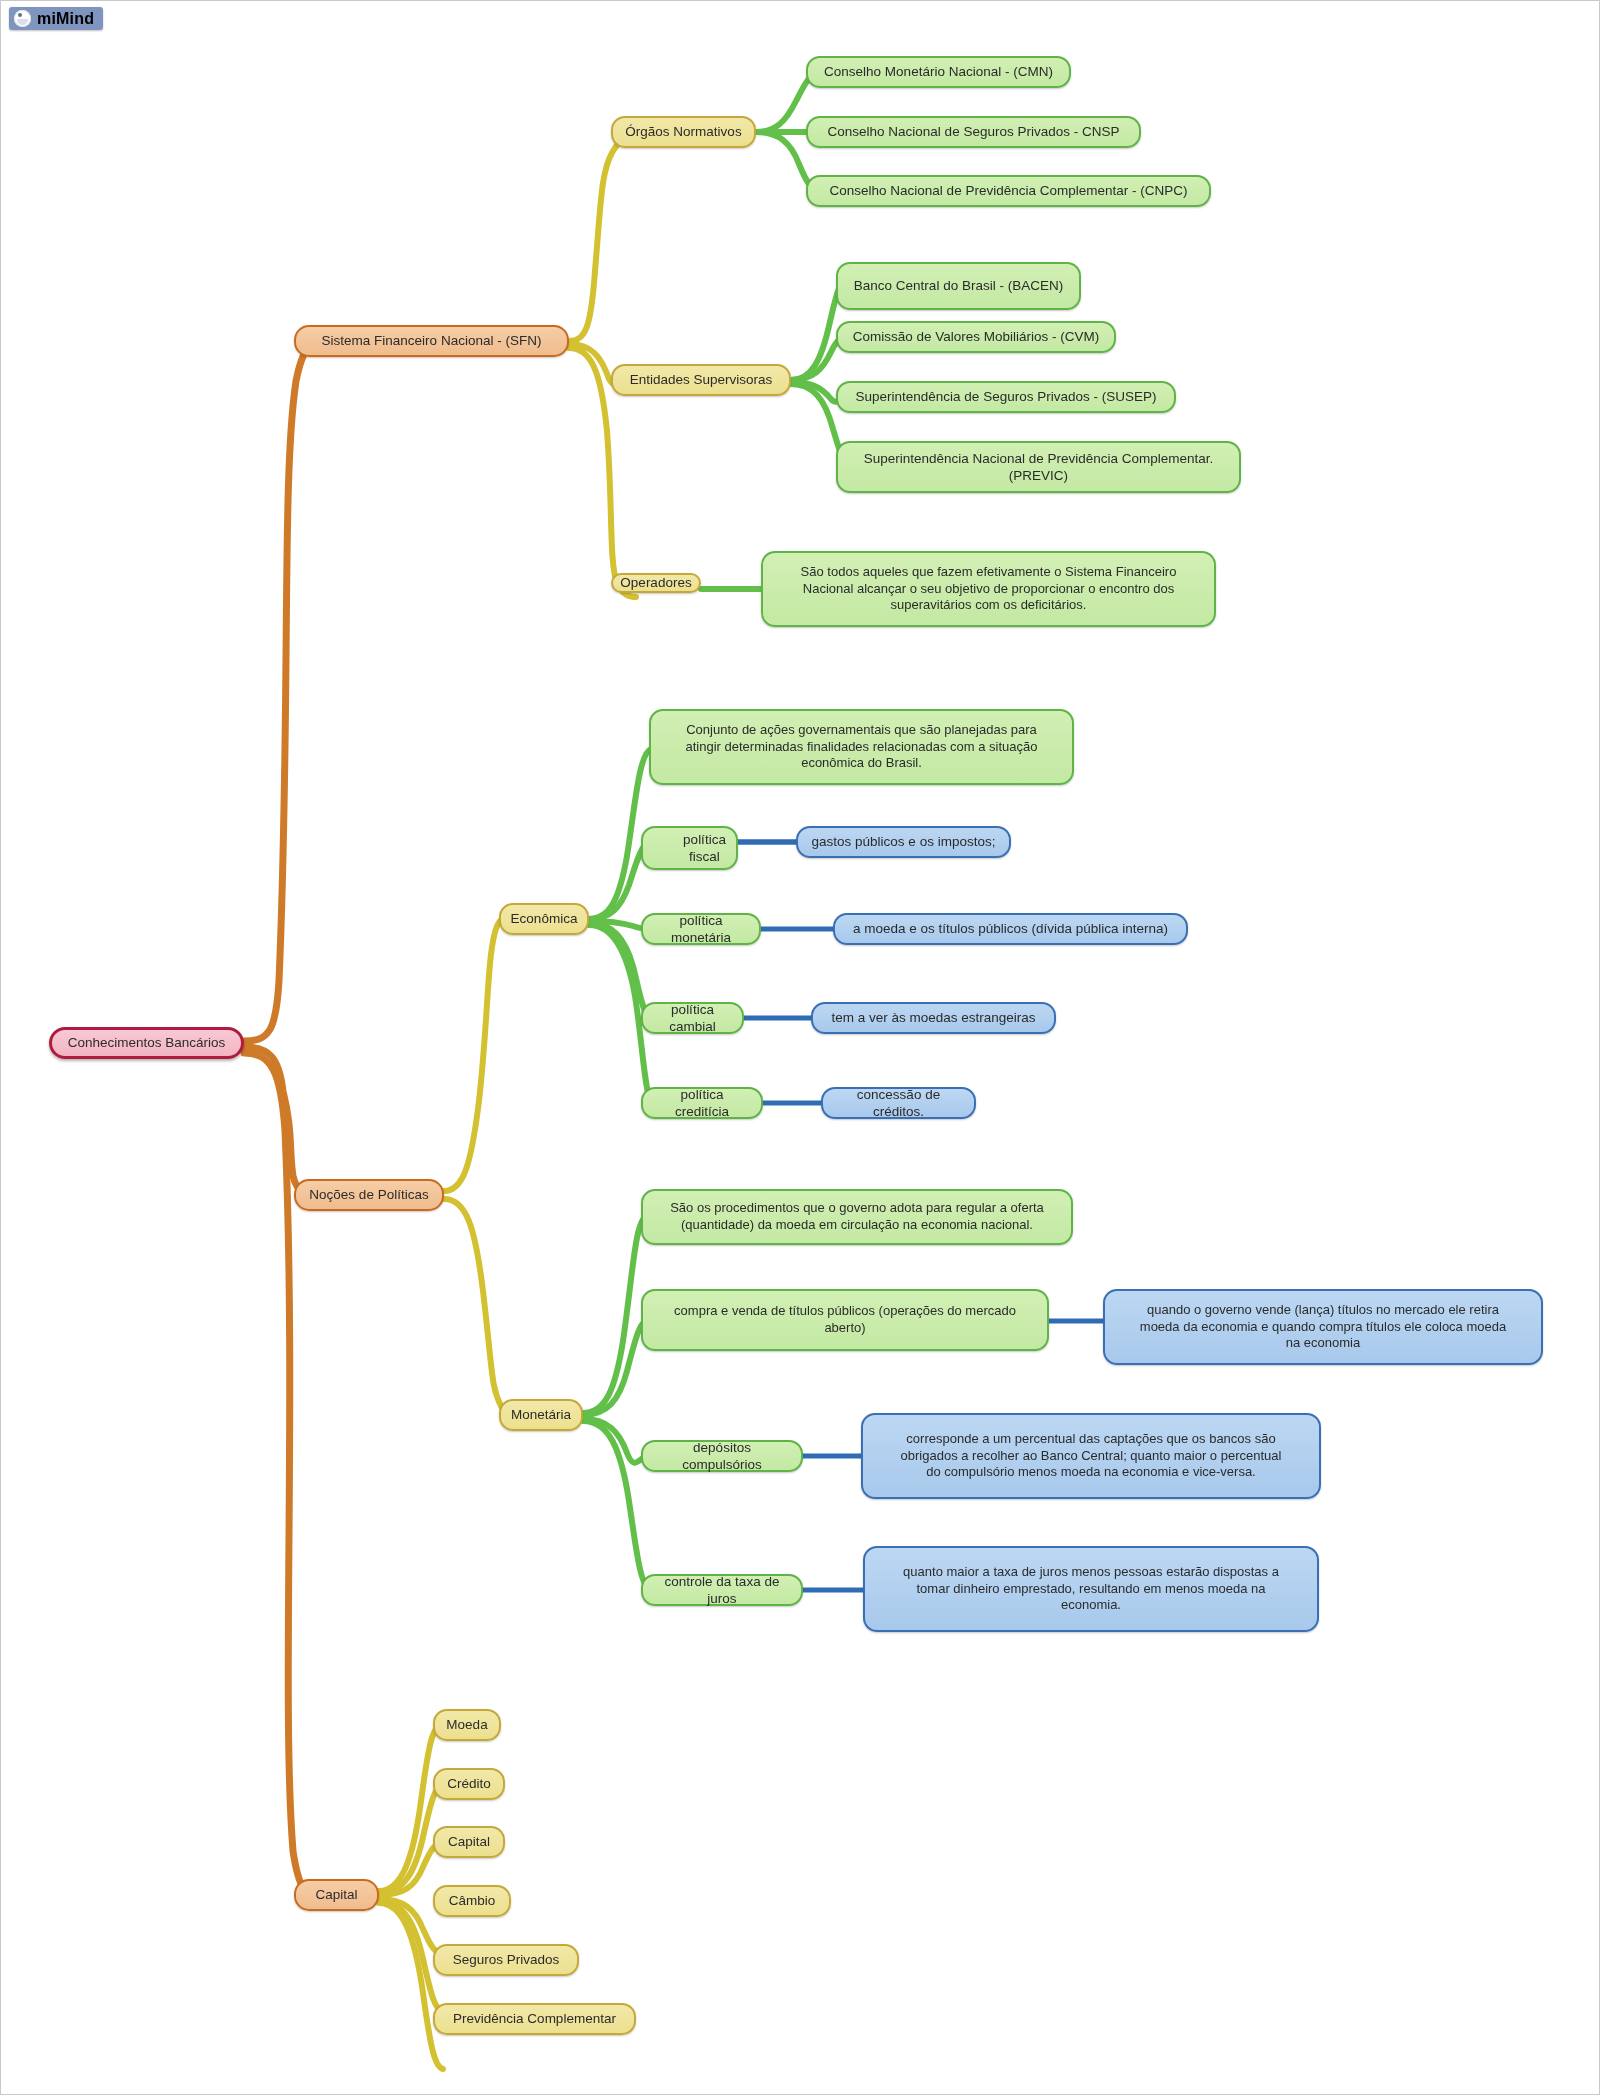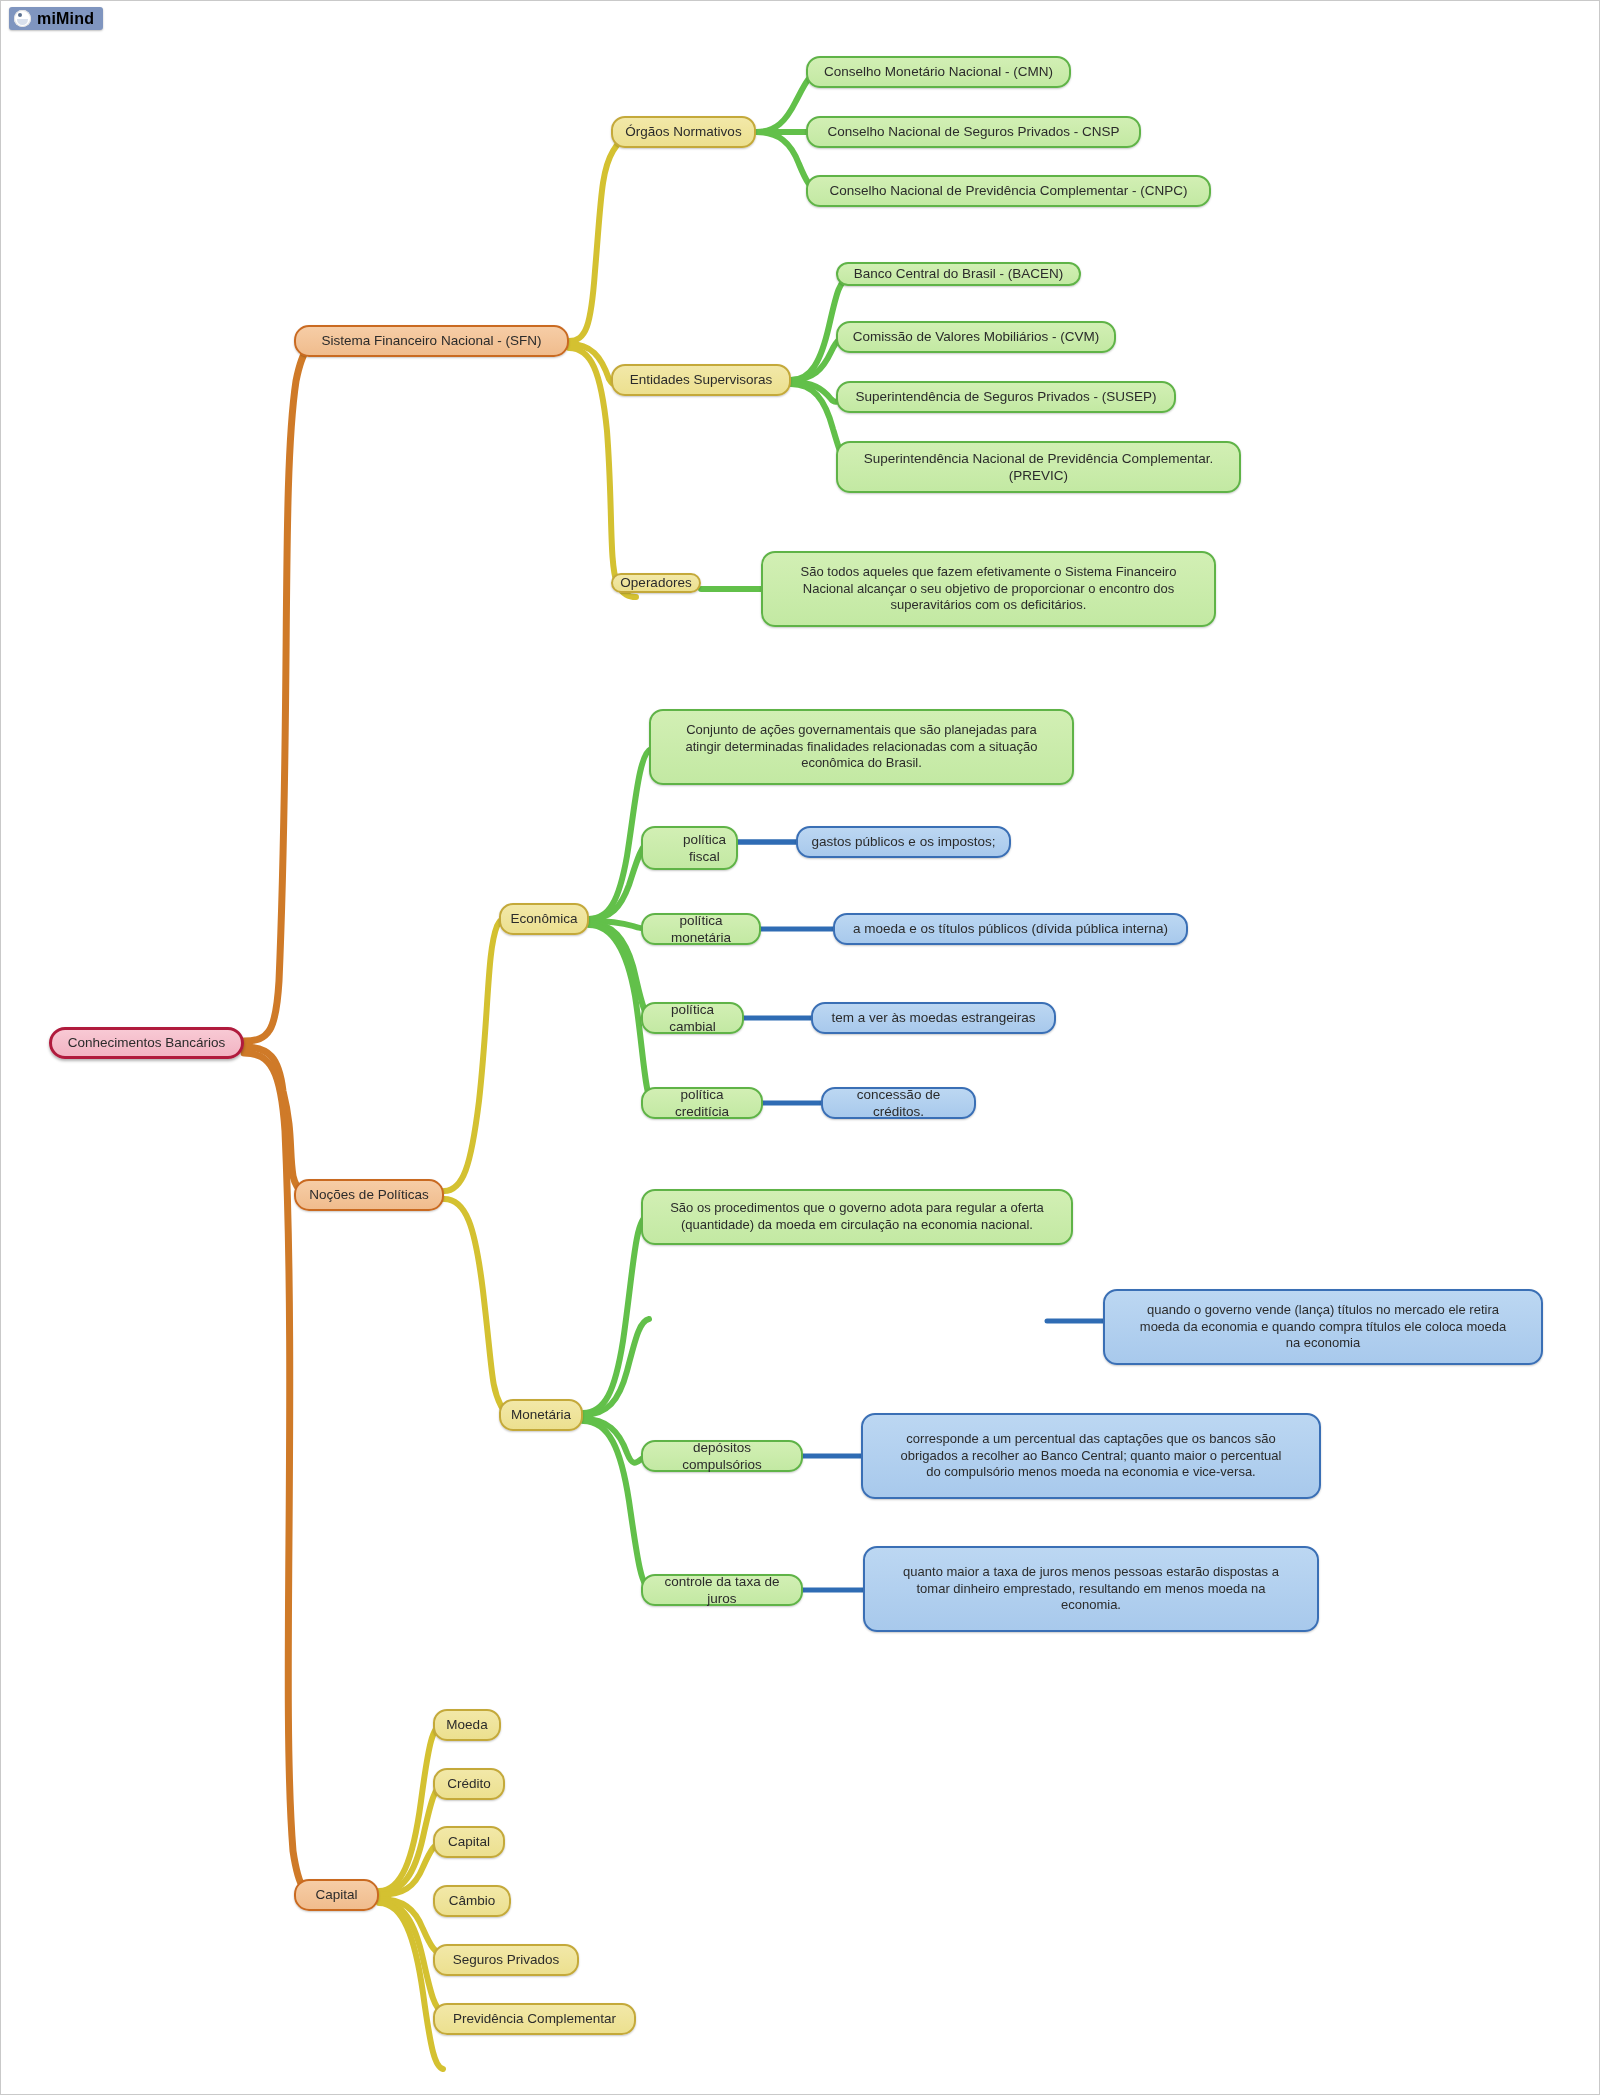--- a/index.html
+++ b/index.html
@@ -220,21 +220,21 @@
   <div class="node n-l2" style="left:610px; top:363px; width:180px; height:32px;">Entidades Supervisoras</div>
 
   <div class="node n-l2" style="left:610px; top:572px; width:90px; height:20px;">Operadores</div>
 
   <div class="node n-l3" style="left:805px; top:55px; width:265px; height:32px;">Conselho Monetário Nacional - (CMN)</div>
 
   <div class="node n-l3" style="left:805px; top:115px; width:335px; height:32px;">Conselho Nacional de Seguros Privados - CNSP</div>
 
   <div class="node n-l3" style="left:805px; top:174px; width:405px; height:32px;">Conselho Nacional de Previdência Complementar - (CNPC)</div>
 
-  <div class="node n-l3" style="left:835px; top:261px; width:245px; height:24px;">Banco Central do Brasil - (BACEN)</div>
+  <div class="node n-l3" style="left:835px; top:261px; width:245px; height:48px;">Banco Central do Brasil - (BACEN)</div>
 
   <div class="node n-l3" style="left:835px; top:320px; width:280px; height:32px;">Comissão de Valores Mobiliários - (CVM)</div>
 
   <div class="node n-l3" style="left:835px; top:380px; width:340px; height:32px;">Superintendência de Seguros Privados - (SUSEP)</div>
 
   <div class="node n-l3" style="left:835px; top:440px; width:405px; height:52px;">Superintendência Nacional de Previdência Complementar.
 (PREVIC)</div>
 
   <div class="node n-l3" style="left:760px; top:550px; width:455px; height:76px; font-size:13px;">São todos aqueles que fazem efetivamente o Sistema Financeiro
 Nacional alcançar o seu objetivo de proporcionar o encontro dos
@@ -256,20 +256,22 @@
 
   <div class="node n-l3" style="left:640px; top:1001px; width:103px; height:32px;">política cambial</div>
   <div class="node n-l4" style="left:810px; top:1001px; width:245px; height:32px;">tem a ver às moedas estrangeiras</div>
 
   <div class="node n-l3" style="left:640px; top:1086px; width:122px; height:32px;">política creditícia</div>
   <div class="node n-l4" style="left:820px; top:1086px; width:155px; height:32px;">concessão de créditos.</div>
 
   <div class="node n-l3" style="left:640px; top:1188px; width:432px; height:56px; font-size:13px;">São os procedimentos que o governo adota para regular a oferta
 (quantidade) da moeda em circulação na economia nacional.</div>
 
+  <div class="node n-l3" style="left:640px; top:1288px; width:408px; height:62px; font-size:13px;">compra e venda de títulos públicos (operações do mercado
+aberto)</div>
   <div class="node n-l4" style="left:1102px; top:1288px; width:440px; height:76px; font-size:13px;">quando o governo vende (lança) títulos no mercado ele retira
 moeda da economia e quando compra títulos ele coloca moeda
 na economia</div>
 
   <div class="node n-l3" style="left:640px; top:1439px; width:162px; height:32px;">depósitos compulsórios</div>
   <div class="node n-l4" style="left:860px; top:1412px; width:460px; height:86px; font-size:13px;">corresponde a um percentual das captações que os bancos são
 obrigados a recolher ao Banco Central; quanto maior o percentual
 do compulsório menos moeda na economia e vice-versa.</div>
 
   <div class="node n-l3" style="left:640px; top:1573px; width:162px; height:32px;">controle da taxa de juros</div>

